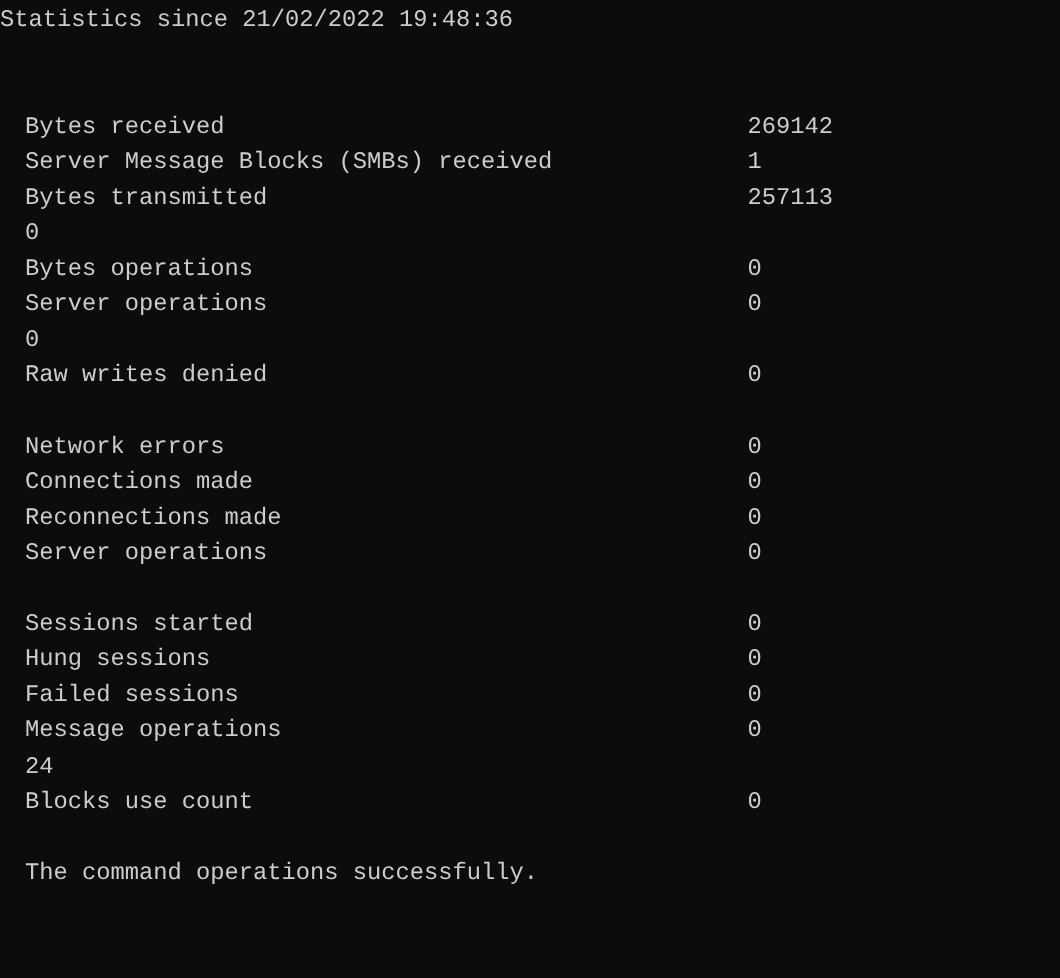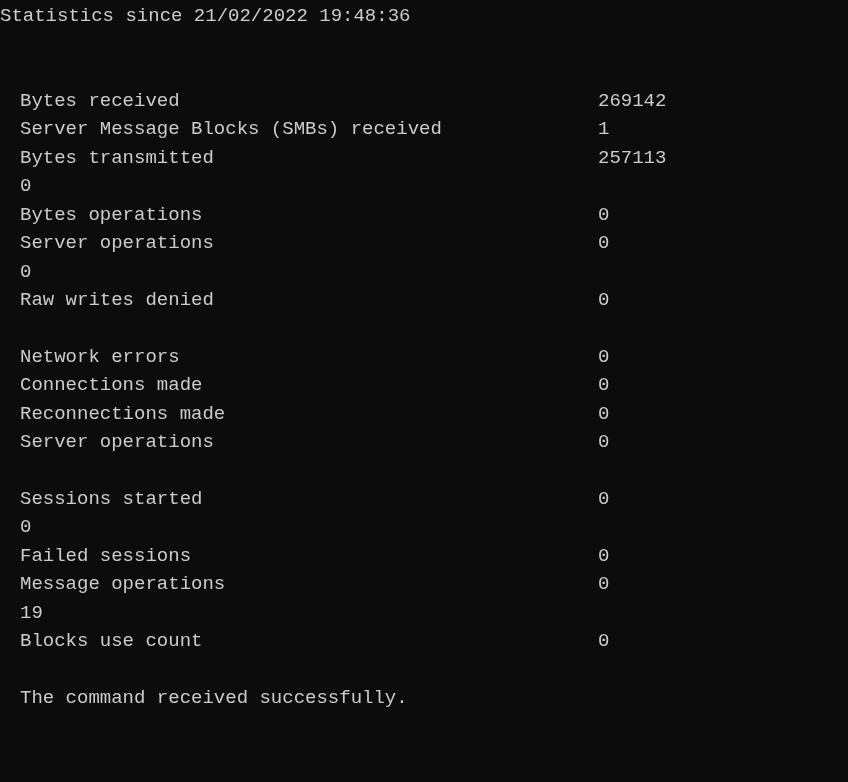--- a/index.html
+++ b/index.html
@@ -93,31 +93,32 @@
     <div class="stat-row">
       <span class="stat-label">Server operations</span>
       <span class="stat-value">0</span>
     </div>
     <div class="spacer"></div>
     <div class="stat-row">
       <span class="stat-label">Sessions started</span>
       <span class="stat-value">0</span>
     </div>
     <div class="stat-row">
+      <span class="stat-label">Hung sessions</span>
       <span class="stat-value">0</span>
     </div>
     <div class="stat-row">
       <span class="stat-label">Failed sessions</span>
       <span class="stat-value">0</span>
     </div>
     <div class="stat-row">
       <span class="stat-label">Message operations</span>
       <span class="stat-value">0</span>
     </div>
     <div class="stat-row">
-      <span class="stat-value">19</span>
+      <span class="stat-value">24</span>
     </div>
     <div class="stat-row">
       <span class="stat-label">Blocks use count</span>
       <span class="stat-value">0</span>
     </div>
-    <div class="footer">The command received successfully.</div>
+    <div class="footer">The command operations successfully.</div>
   </div>
 
 </body></html>

